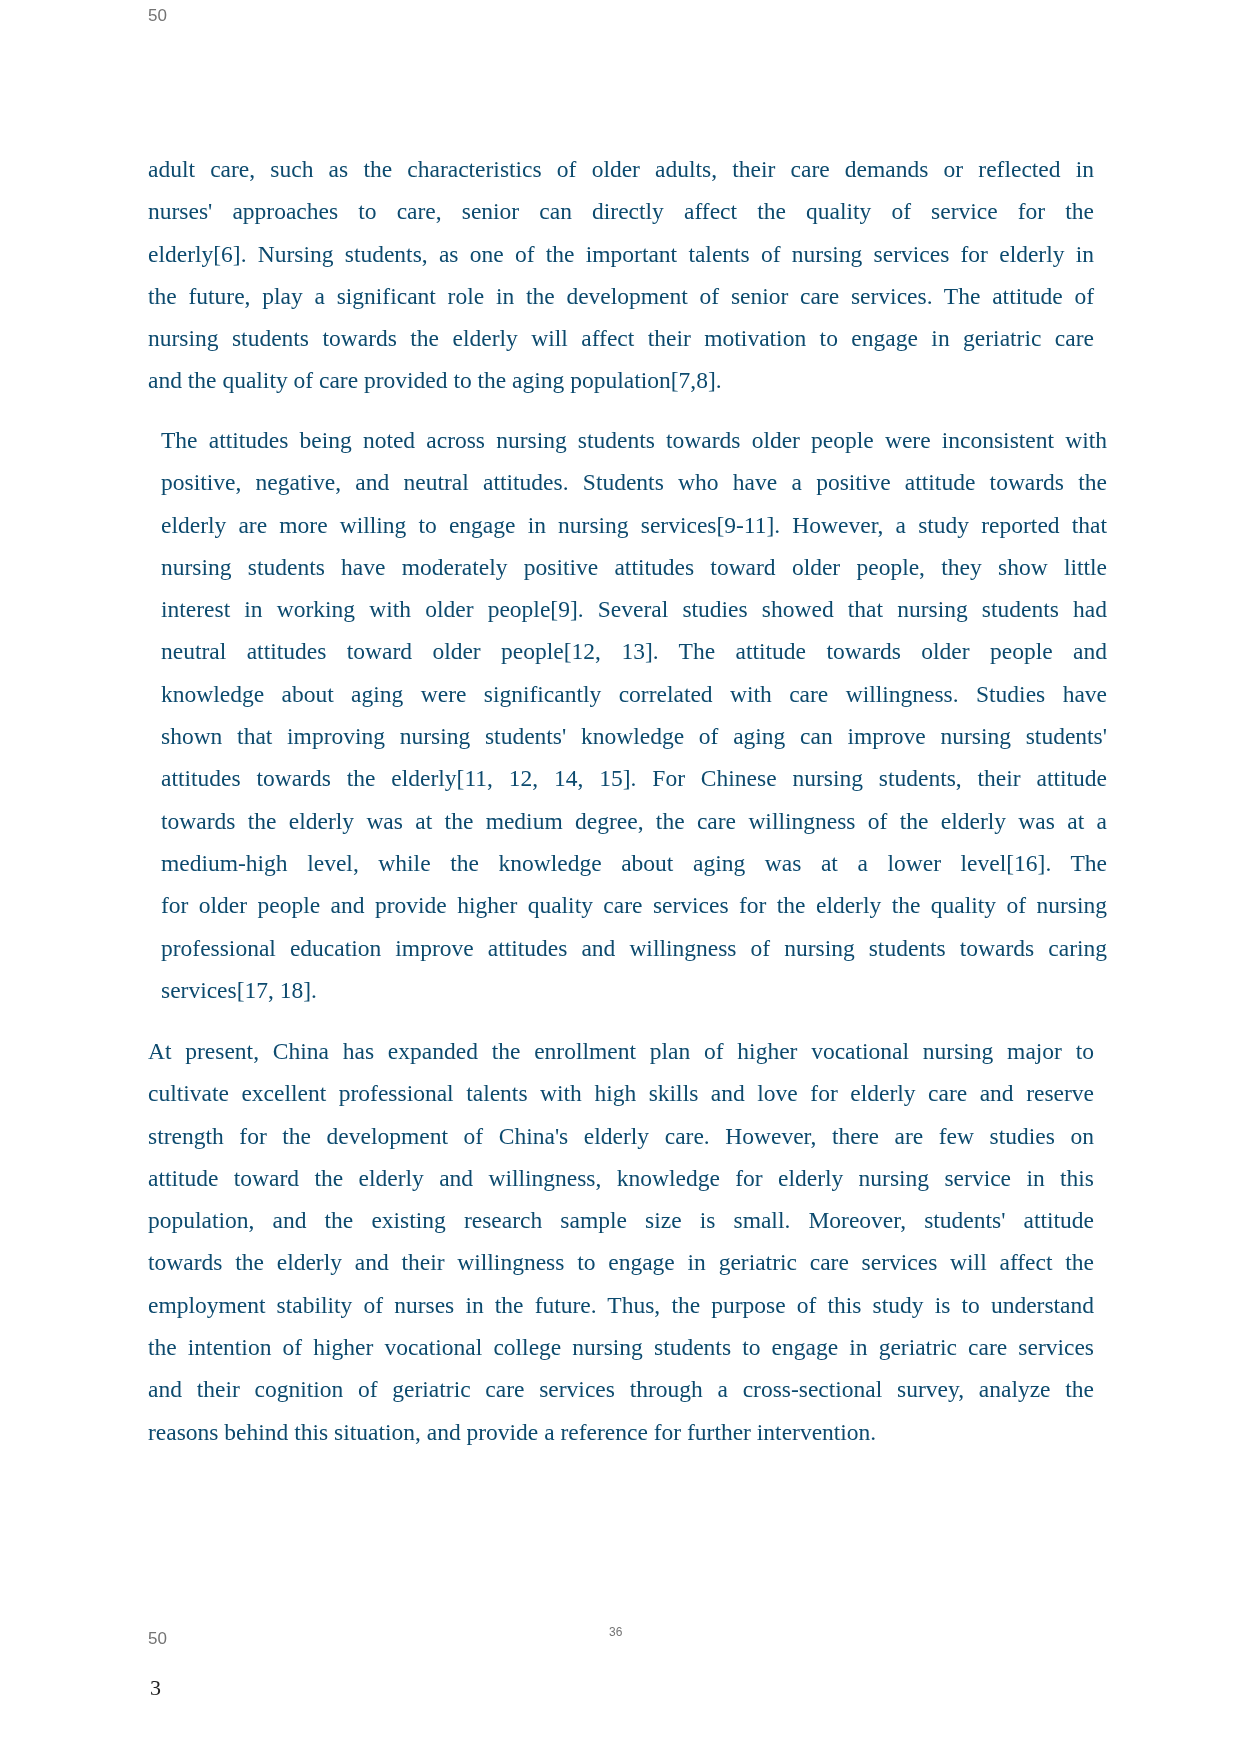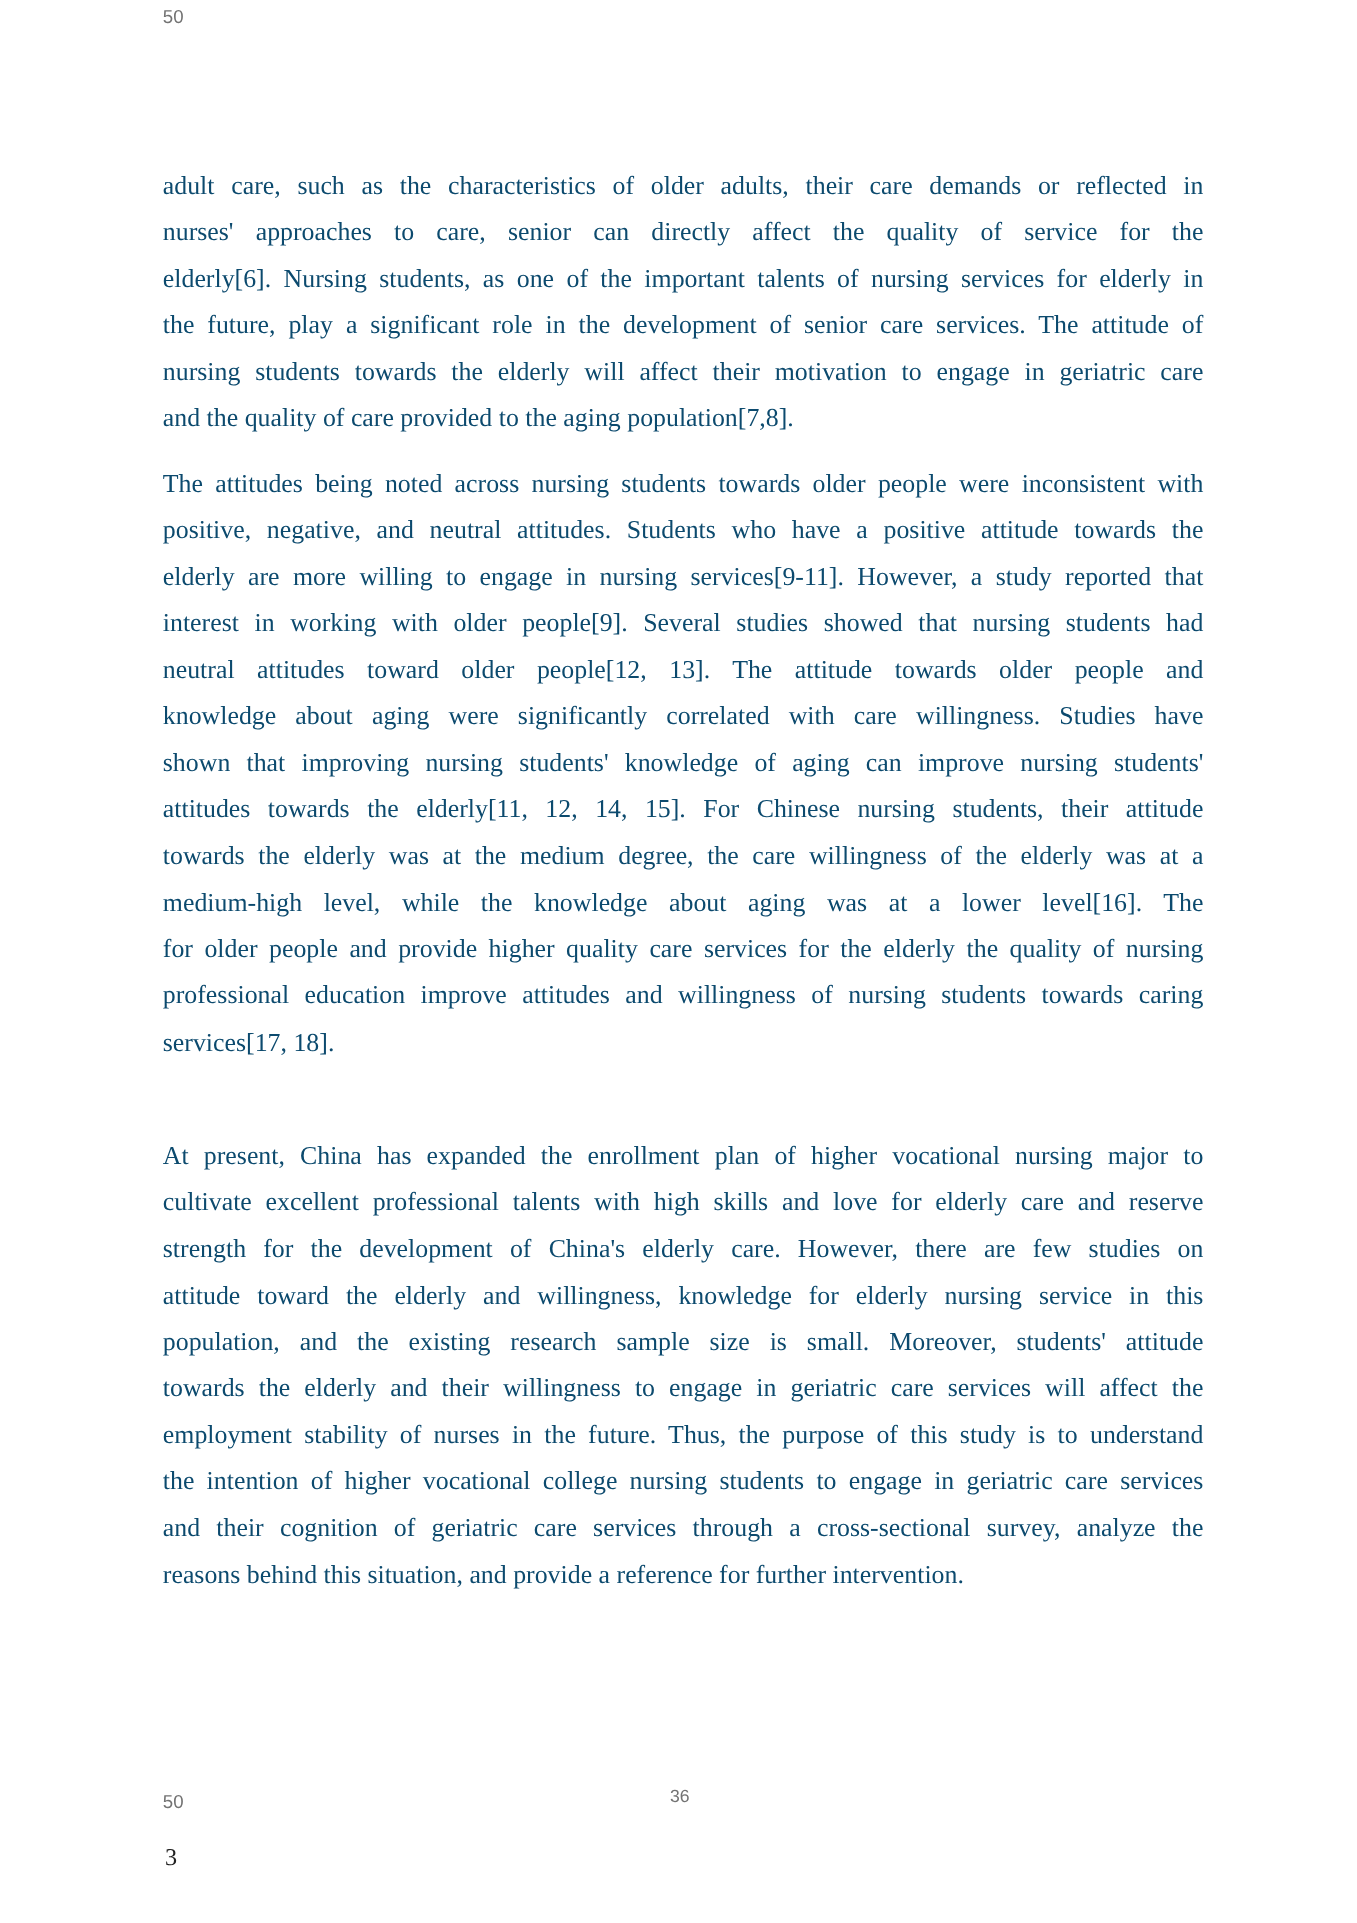--- a/index.html
+++ b/index.html
@@ -1,55 +1,56 @@
 <!DOCTYPE html>
 <html><head>
 <meta charset="utf-8">
 <style>
   html, body { margin: 0; padding: 0; background: #ffffff; }
   body { width: 1234px; height: 1748px; position: relative; overflow: hidden; }
   .page-num-sans { position: absolute; font-family: "Liberation Sans", "DejaVu Sans", sans-serif; color: #737373; font-size: 17px; line-height: 1; }
   #top-page-num { left: 148px; top: 7px; }
   #bottom-page-num { left: 148px; top: 1630px; }
-  #center-page-num { left: 609px; top: 1626px; font-size: 16px; }
+  #center-page-num { left: 609px; top: 1626px; font-size: 12px; }
   #serif-page-num { position: absolute; left: 150px; top: 1677px; font-family: "Liberation Serif", "DejaVu Serif", serif; font-size: 22px; color: #222; line-height: 1; }
   .body-text {
     position: absolute;
     left: 148px;
     width: 946px;
     font-family: "Liberation Serif", "DejaVu Serif", serif;
     font-size: 23.5px;
     line-height: 42.3px;
     color: #0c4a6e;
     text-align: justify;
     margin: 0;
   }
   .body-text .ln { display: block; text-align: justify; text-align-last: justify; white-space: nowrap; height: 42.3px; }
   .body-text .ln.last { text-align-last: left; }
   #para-1 { top: 148px; }
-  #para-2 { top: 419px; }
+  #para-2 { top: 419px; margin-left: 13px; }
   #para-3 { top: 1030px; }
 </style>
 </head>
 <body>
 
 <div id="top-page-num" class="page-num-sans">50</div>
 
 <div id="para-1" class="body-text">
     <span class="ln">adult care, such as the characteristics of older adults, their care demands or reflected in</span>
     <span class="ln">nurses' approaches to care, senior can directly affect the quality of service for the</span>
     <span class="ln">elderly[6]. Nursing students, as one of the important talents of nursing services for elderly in</span>
     <span class="ln">the future, play a significant role in the development of senior care services. The attitude of</span>
     <span class="ln">nursing students towards the elderly will affect their motivation to engage in geriatric care</span>
     <span class="ln last">and the quality of care provided to the aging population[7,8].</span>
   </div>
 <div id="para-2" class="body-text">
     <span class="ln">The attitudes being noted across nursing students towards older people were inconsistent with</span>
     <span class="ln">positive, negative, and neutral attitudes. Students who have a positive attitude towards the</span>
     <span class="ln">elderly are more willing to engage in nursing services[9-11]. However, a study reported that</span>
+    <span class="ln">nursing students have moderately positive attitudes toward older people, they show little</span>
     <span class="ln">interest in working with older people[9]. Several studies showed that nursing students had</span>
     <span class="ln">neutral attitudes toward older people[12, 13]. The attitude towards older people and</span>
     <span class="ln">knowledge about aging were significantly correlated with care willingness. Studies have</span>
     <span class="ln">shown that improving nursing students' knowledge of aging can improve nursing students'</span>
     <span class="ln">attitudes towards the elderly[11, 12, 14, 15]. For Chinese nursing students, their attitude</span>
     <span class="ln">towards the elderly was at the medium degree, the care willingness of the elderly was at a</span>
     <span class="ln">medium-high level, while the knowledge about aging was at a lower level[16]. The</span>
     <span class="ln">for older people and provide higher quality care services for the elderly the quality of nursing</span>
     <span class="ln">professional education improve attitudes and willingness of nursing students towards caring</span>
     <span class="ln last">services[17, 18].</span>

